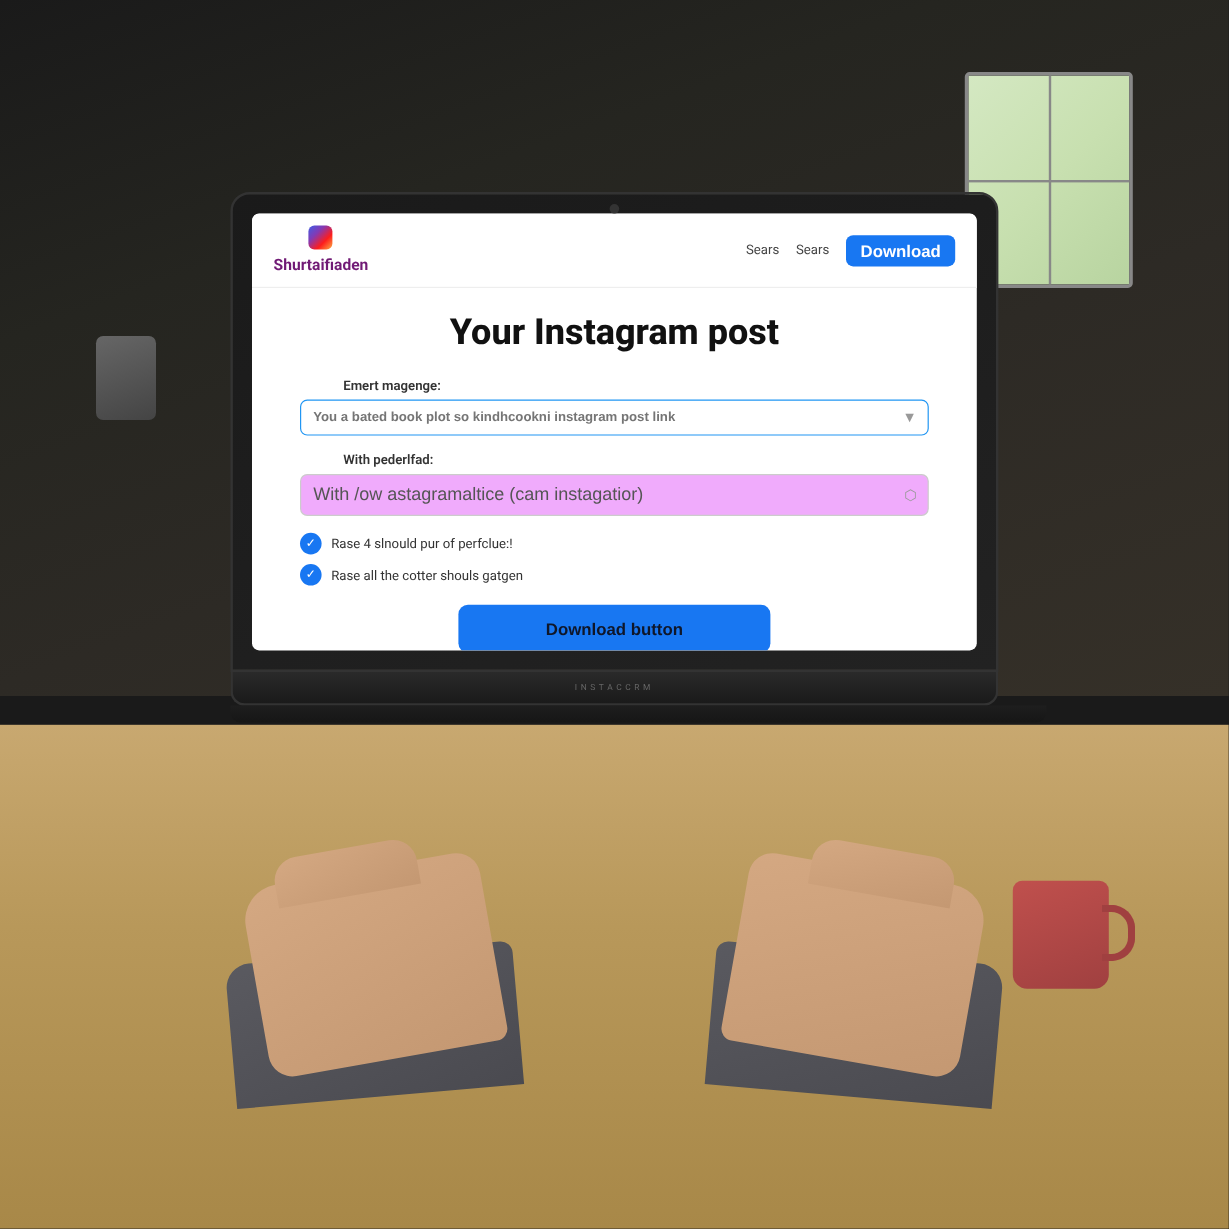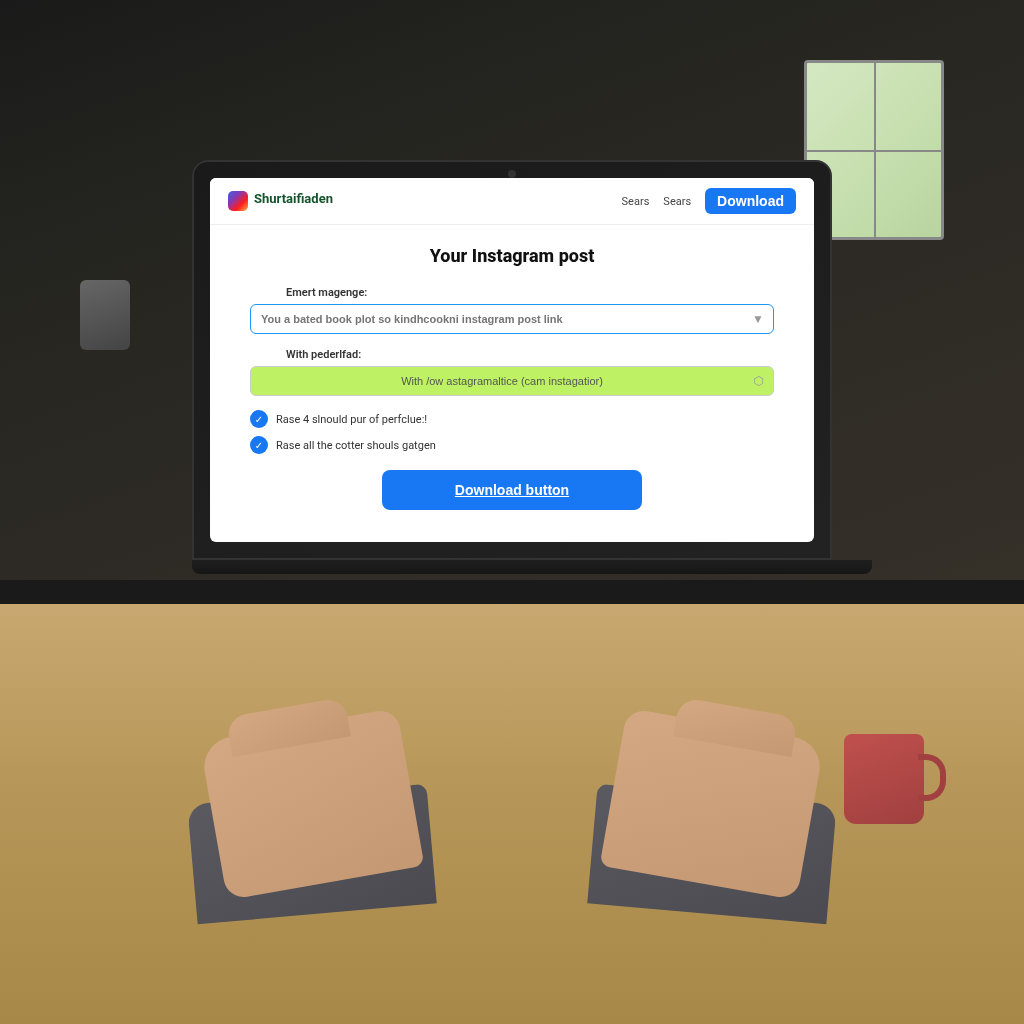--- a/index.html
+++ b/index.html
@@ -146,24 +146,26 @@
       display: flex;
       align-items: center;
       justify-content: space-between;
       padding: 10px 18px;
       border-bottom: 1px solid #eee;
       background: #fff;
     }
 
     .nav-logo {
       display: flex;
+      align-items: center;
       gap: 6px;
       font-size: 13px;
       font-weight: 700;
-      color: #14532d;
+      color: #701a75;
+      flex-direction: column;
     }
 
     .nav-logo-icon {
       width: 20px;
       height: 20px;
       background: linear-gradient(135deg, #405de6, #833ab4, #fd1d1d, #fcb045);
       border-radius: 5px;
     }
 
     .nav-links {
@@ -189,21 +191,21 @@
       cursor: pointer;
     }
 
     .screen-body {
       flex: 1;
       padding: 20px 40px;
       overflow: hidden;
     }
 
     .screen-title {
-      font-size: 18px;
+      font-size: 30px;
       font-weight: 800;
       color: #111;
       text-align: center;
       margin-bottom: 20px;
     }
 
     .form-label {
       font-size: 11px;
       font-weight: 600;
       color: #333;
@@ -241,27 +243,26 @@
     .form-select-wrapper {
       position: relative;
       margin-bottom: 14px;
     }
 
     .form-select {
       width: 100%;
       padding: 8px 30px 8px 10px;
       border: 1.5px solid #ccc;
       border-radius: 6px;
-      font-size: 11px;
+      font-size: 15px;
       color: #555;
-      background: #bef264;
+      background: #f0abfc;
       appearance: none;
       outline: none;
       cursor: pointer;
-      text-align: center;
     }
 
     .form-select-arrow {
       position: absolute;
       right: 10px;
       top: 50%;
       transform: translateY(-50%);
       color: #999;
       font-size: 12px;
       pointer-events: none;
@@ -290,29 +291,28 @@
       justify-content: center;
       flex-shrink: 0;
       color: white;
       font-size: 10px;
     }
 
     .download-btn-main {
       display: block;
       margin: 0 auto;
       background: #1877f2;
-      color: #ffffff;
+      color: #0f172a;
       border: none;
       border-radius: 8px;
       padding: 12px 73px;
       font-size: 14px;
       font-weight: 600;
       cursor: pointer;
       text-align: center;
-      text-decoration: underline;
     }
 
     
     .laptop-base {
       width: 640px;
       height: 28px;
       background: linear-gradient(180deg, #2a2a2a 0%, #1a1a1a 100%);
       border-radius: 0 0 12px 12px;
       border: 2px solid #333;
       border-top: none;
@@ -476,20 +476,23 @@
             <span>Rase all the cotter shouls gatgen</span>
           </div>
         </div>
 
         <button class="download-btn-main">Download button</button>
 
       </div>
     </div>
   </div>
 
+  <div class="laptop-base">
+    <span class="laptop-brand">INSTACCRM</span>
+  </div>
   <div class="laptop-keyboard-area"></div>
 
 </div>
 
 <div class="hands-container">
   <div class="sleeve-left"></div>
   <div class="sleeve-right"></div>
   <div class="hand-left"></div>
   <div class="hand-right"></div>
 </div>

